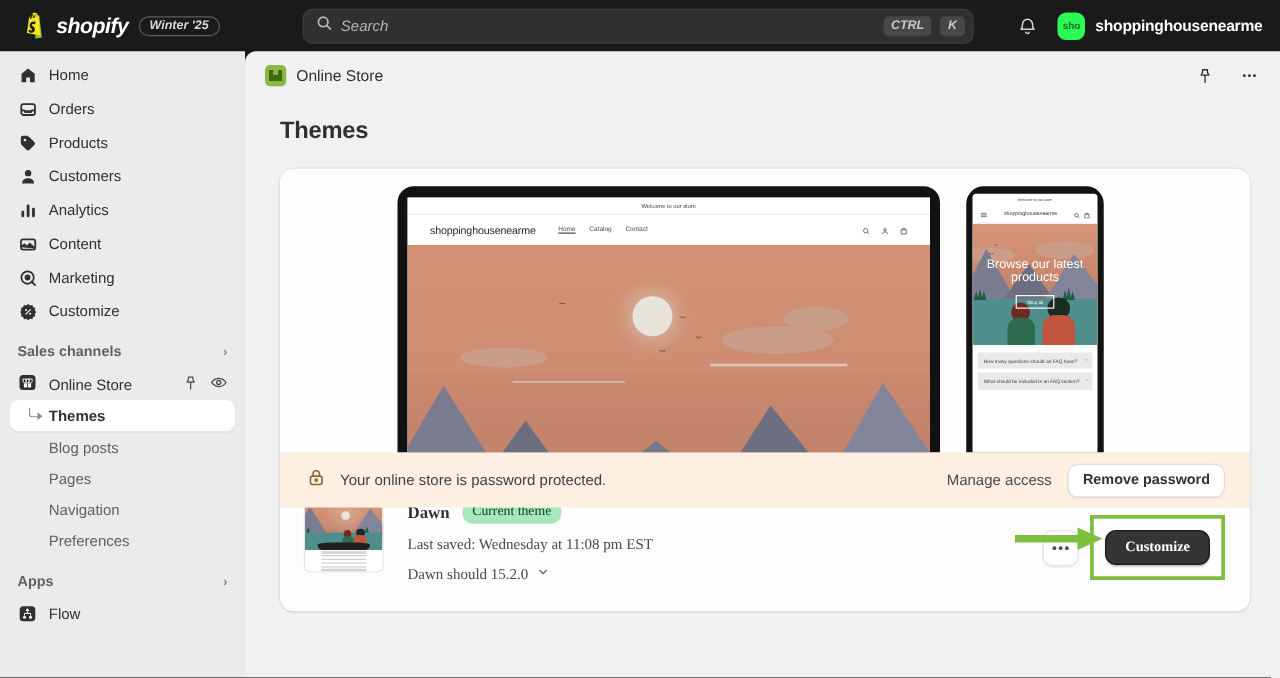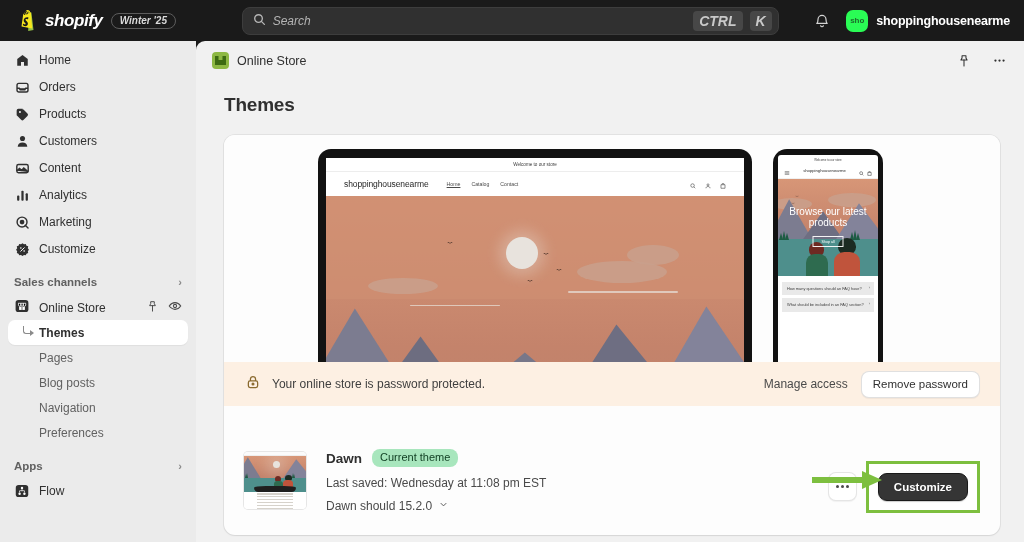--- a/index.html
+++ b/index.html
@@ -23,21 +23,21 @@
     border: 1px solid #5c5c5c; border-radius: 10px; padding: 1px 8px 2px;
     color: #d9d9d9; font-size: 10px; font-weight: bold; font-style: italic; white-space: nowrap;
   }
   .searchwrap { flex: 1; display: flex; justify-content: center; font-style: italic; }
   .searchbar {
     width: 537px; height: 28px; background: #303030; border: 1px solid #3d3d3d;
     border-radius: 8px; display: flex; align-items: center; padding: 0 6px 0 10px; gap: 7px;
   }
   .searchbar .sph { flex: 1; color: #b5b5b5; font-size: 12px; }
   .kbd {
-    background: #474747; color: #c9c9c9; font-size: 14px; font-weight: bold;
+    background: #474747; color: #c9c9c9; font-size: 10px; font-weight: bold;
     border-radius: 4px; padding: 3px 6px; line-height: 1;
   }
   .topright { display: flex; align-items: center; gap: 14px; padding-right: 14px; }
   .bell { width: 20px; height: 20px; display: flex; align-items: center; justify-content: center; cursor: pointer; }
   .userchip { display: flex; align-items: center; gap: 8px; cursor: pointer; }
   .avatar {
     width: 22px; height: 22px; border-radius: 7px; background: #2afc55;
     display: flex; align-items: center; justify-content: center;
     color: #1d6b2c; font-size: 8px; font-weight: bold;
   }
@@ -188,25 +188,25 @@
   .pw-banner {
     position: absolute; left: 0; right: 0; top: 227px; height: 44px;
     background: #fdf0e3; display: flex; align-items: center; padding: 0 20px 0 21px; z-index: 20;
   }
   .pw-text { color: #3f3f3f; font-size: 12px; margin-left: 11px; }
   .pw-right { margin-left: auto; display: flex; align-items: center; gap: 13px; }
   .manage-link { color: #4a4a4a; font-size: 12px; cursor: pointer; }
   .remove-btn {
     background: #fff; border: 1px solid rgba(0,0,0,.12); border-radius: 8px;
     height: 27px; padding: 0 11px; font-size: 11.5px; font-family: inherit;
-    color: #303030; cursor: pointer; box-shadow: 0 1px 1px rgba(0,0,0,.05);
-  }
-
-  
-  .theme-row { display: flex; align-items: center; padding: 18px 20px 22px 20px; margin-top: 68px; position: relative; }
+    color: #303030; cursor: pointer; box-shadow: 0 1px 1px rgba(0,0,0,.05); font-weight: bold;
+  }
+
+  
+  .theme-row { display: flex; align-items: flex-start; padding: 18px 20px 22px 20px; margin-top: 20px; position: relative; font-family: Liberation Serif, serif; }
   .thumb {
     width: 62px; height: 57px; border-radius: 4px; overflow: hidden; flex: 0 0 62px;
     box-shadow: 0 0 0 1px rgba(0,0,0,.09); background: #fff; position: relative;
   }
   .thumb-top { height: 4px; background: #fbfbfb; position: relative; border-bottom: .5px solid #eee; }
   .thumb-hero { height: 36px; position: relative; overflow: hidden; }
   .thumb-bot { height: 17px; background: #fff; display: flex; align-items: flex-start; justify-content: center; padding-top: 1px; }
   .thumb-lines { width: 36px; }
   .thumb-lines div { height: 1.5px; background: #d6d2cb; margin-bottom: 1.4px; }
 
@@ -319,37 +319,37 @@
         <svg width="15" height="15" viewBox="0 0 20 20" fill="#303030">
             <circle cx="10" cy="6" r="3.4"></circle>
             <path d="M3.6 17c0-3.6 2.9-5.6 6.4-5.6s6.4 2 6.4 5.6z"></path>
           </svg>
       </span>
       <span>Customers</span>
     </div>
 
     <div class="nav-item">
       <span class="ico">
-        <svg width="15" height="15" viewBox="0 0 20 20" fill="none" stroke="#303030" stroke-width="1.9">
-            <rect x="2.4" y="4.6" width="15.2" height="11" rx="2.3"></rect>
-            <path d="M2.4 13l3.6-3 3 2.4 2.7-3.1 5.9 5.2" fill="#303030"></path>
-          </svg>
-      </span>
-      <span>Content</span>
-    </div>
-
-    <div class="nav-item">
-      <span class="ico">
         <svg width="15" height="15" viewBox="0 0 20 20" fill="#303030">
             <rect x="2.8" y="10" width="3" height="7" rx="1.2"></rect>
             <rect x="8.5" y="3.5" width="3" height="13.5" rx="1.2"></rect>
             <rect x="14.2" y="7" width="3" height="10" rx="1.2"></rect>
           </svg>
       </span>
       <span>Analytics</span>
+    </div>
+
+    <div class="nav-item">
+      <span class="ico">
+        <svg width="15" height="15" viewBox="0 0 20 20" fill="none" stroke="#303030" stroke-width="1.9">
+            <rect x="2.4" y="4.6" width="15.2" height="11" rx="2.3"></rect>
+            <path d="M2.4 13l3.6-3 3 2.4 2.7-3.1 5.9 5.2" fill="#303030"></path>
+          </svg>
+      </span>
+      <span>Content</span>
     </div>
 
     <div class="nav-item">
       <span class="ico">
         <svg width="15" height="15" viewBox="0 0 20 20" fill="none" stroke="#303030" stroke-width="1.9">
             <circle cx="9.4" cy="9.4" r="6.6"></circle>
             <circle cx="9.4" cy="9.4" r="2.2" fill="#303030"></circle>
             <path d="M13.6 13.6l3.8 3.8" stroke-linecap="round"></path>
           </svg>
       </span>
@@ -397,24 +397,24 @@
             </svg>
         </span>
       </span>
     </div>
 
     <div class="sub-item active">
       <span class="arrow-el"></span>
       <span>Themes</span>
     </div>
     <div class="sub-item">
+      <span>Blog posts</span>
+    </div>
+    <div class="sub-item">
       <span>Pages</span>
-    </div>
-    <div class="sub-item">
-      <span>Blog posts</span>
     </div>
     <div class="sub-item">
       <span>Navigation</span>
     </div>
     <div class="sub-item">
       <span>Preferences</span>
     </div>
 
     <div class="section-head">
       <span>Apps</span>

